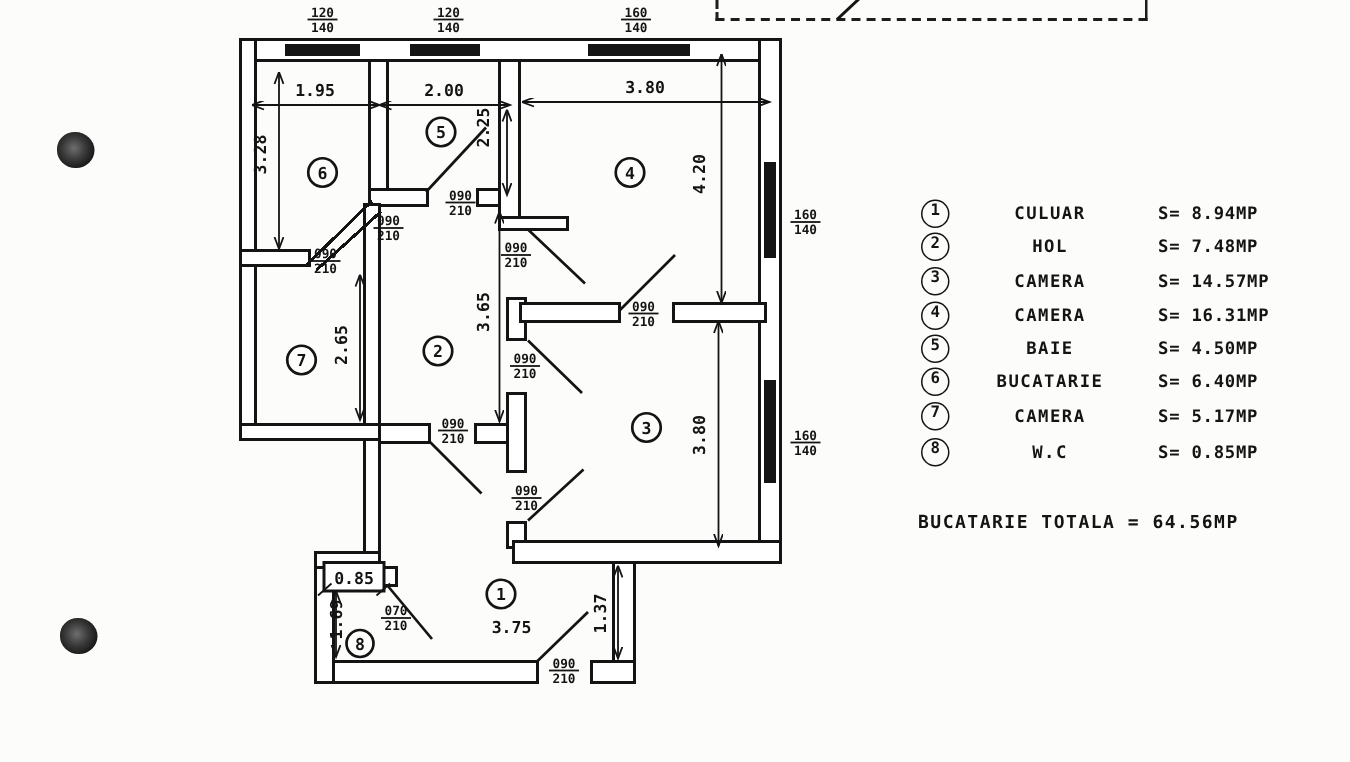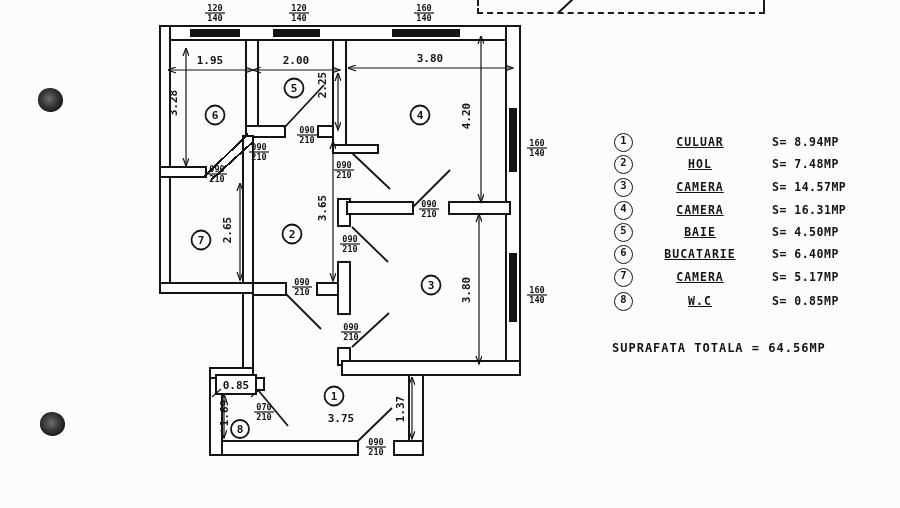--- a/index.html
+++ b/index.html
@@ -20,21 +20,21 @@
   
   .stamp{position:absolute;left:477px;top:-8px;width:288px;height:22px;
          border-bottom:2px dashed #1d1d1d;border-right:2px solid #1d1d1d;border-left:2px dashed #1d1d1d;
          box-sizing:border-box;}
   .stamp span{position:absolute;left:5px;bottom:16px;font:bold 9px "DejaVu Sans Mono",monospace;color:#1d1d1d;}
   
   .lrow{position:absolute;left:612px;width:260px;height:20px;}
   .lnum{position:absolute;left:2px;top:0px;width:17px;height:17px;border:1.8px solid #141414;border-radius:50%;
         text-align:center;line-height:17px;font:bold 10.5px "DejaVu Sans Mono",monospace;color:#141414;}
   .lname{position:absolute;left:38px;top:2px;width:100px;text-align:center;
-         font:bold 11.5px "DejaVu Sans Mono",monospace;color:#141414;letter-spacing:1px;text-decoration:underline;}
+         font:bold 11.5px "DejaVu Sans Mono",monospace;color:#141414;letter-spacing:1px;}
   .larea{position:absolute;left:160px;top:2px;font:bold 11.5px "DejaVu Sans Mono",monospace;color:#141414;letter-spacing:0.5px;white-space:pre;}
   .ltotal{position:absolute;left:612px;top:341px;font:bold 12px "DejaVu Sans Mono",monospace;color:#141414;letter-spacing:1px;}
 </style>
 </head>
 <body>
 
 <div id="page">
 
   <div class="dot" style="left:38px;top:88px;"></div>
   <div class="dot" style="left:40px;top:412px;"></div>
@@ -274,16 +274,16 @@
     <div class="lrow" style="top:268px">
       <span class="lnum">7</span>
       <span class="lname">CAMERA</span>
       <span class="larea">S= 5.17MP</span>
     </div>
     <div class="lrow" style="top:292px">
       <span class="lnum">8</span>
       <span class="lname">W.C</span>
       <span class="larea">S= 0.85MP</span>
     </div>
-    <div class="ltotal">SUPRAFATA TOTALA = 64.56MP</div>
+    <div class="ltotal">BUCATARIE TOTALA = 64.56MP</div>
   </div>
 
 </div>
 
 </body></html>

